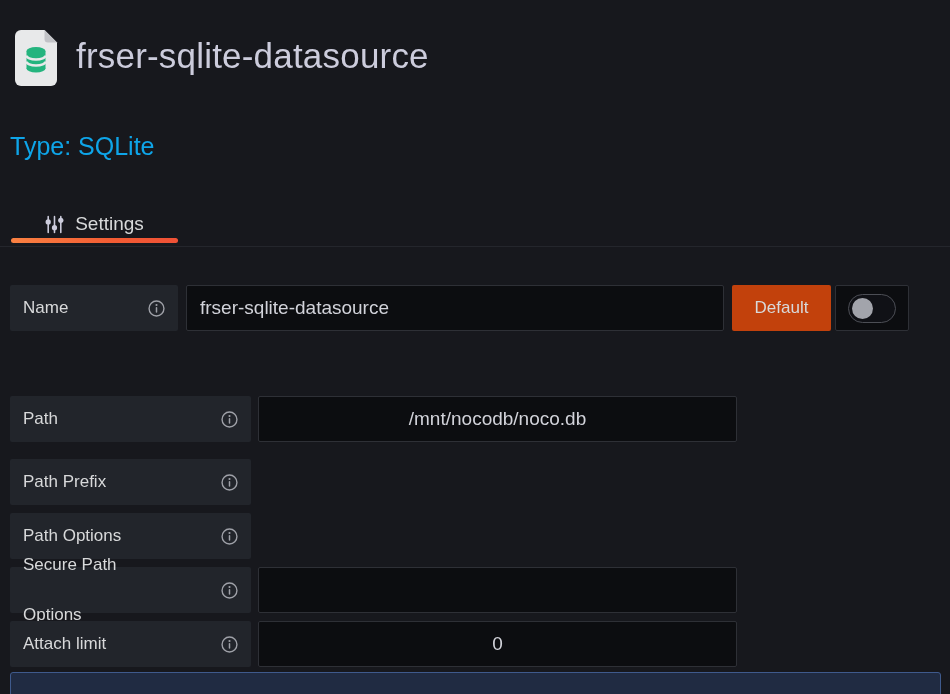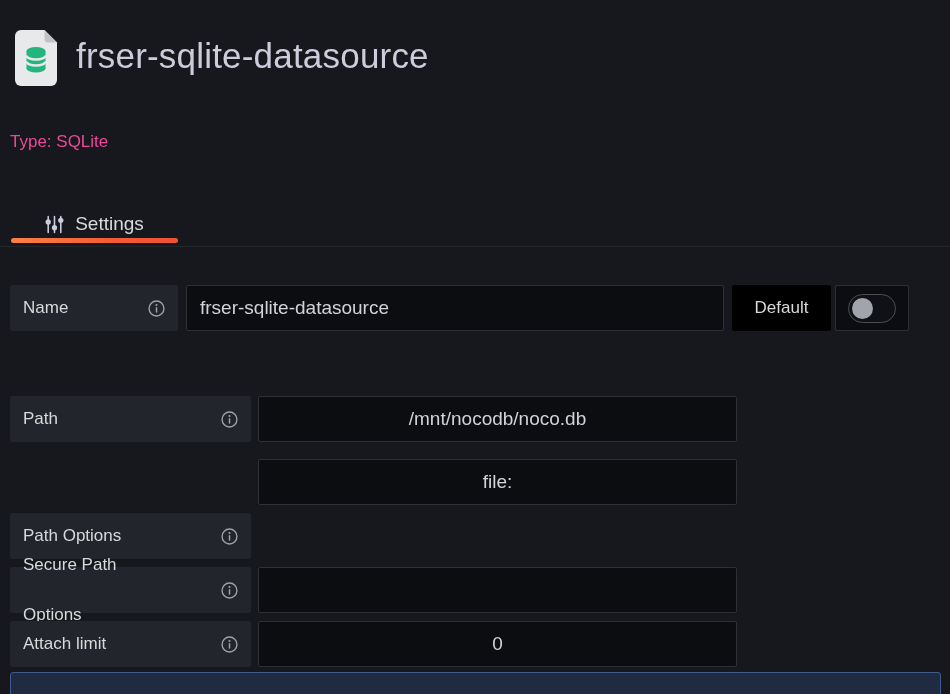--- a/index.html
+++ b/index.html
@@ -13,21 +13,21 @@
 
   
   .ds-icon { position:absolute; left:14px; top:30px; width:44px; height:56px; }
   .page-title {
     position:absolute; left:76px; top:36px;
     font-size:35px; font-weight:400; color:#ccccdc; letter-spacing:.2px;
     white-space:nowrap;
   }
   .type-line {
     position:absolute; left:10px; top:132px;
-    font-size:17px; color:#ec4899;
+    font-size:25px; color:#0ea5e9;
   }
 
   
   .tab {
     position:absolute; left:10px; top:201px; width:168px; height:34px;
     display:flex; align-items:flex-end; justify-content:center; gap:10px;
     font-size:19px; color:#d8d9da; cursor:pointer;
   }
   .tab-underline {
     position:absolute; left:11px; top:238px; width:167px; height:5px;
@@ -53,21 +53,21 @@
     font-family:"Liberation Sans","DejaVu Sans",sans-serif;
     outline:none;
   }
   .info-icon { display:flex; flex:0 0 auto; }
 
   
   .row-name-label { left:10px; top:285px; width:168px; }
   .input-name     { left:186px; top:285px; width:538px; }
   .default-box {
     position:absolute; left:732px; top:285px; width:99px; height:46px;
-    background:#000000; border-radius:2px;
+    background:#c2410c; border-radius:2px;
     display:flex; align-items:center; justify-content:center;
     font-size:17px; font-weight:500; color:#d8d9da;
   }
   .toggle-box {
     position:absolute; left:835px; top:285px; width:74px; height:46px;
     background:#0c0d10; border:1px solid #2e3036; border-radius:2px;
     display:flex; align-items:center; justify-content:center; cursor:pointer;
   }
   .toggle-pill {
     position:relative; width:48px; height:29px;
@@ -157,21 +157,30 @@
     <span class="info-icon">
       <svg width="17" height="17" viewBox="0 0 16 16">
         <circle cx="8" cy="8" r="7" stroke="#9fa1a8" stroke-width="1.3" fill="none"></circle>
         <circle cx="8" cy="4.7" r="1" fill="#9fa1a8"></circle>
         <rect x="7.3" y="6.7" width="1.4" height="5.2" rx="0.7" fill="#9fa1a8"></rect>
       </svg>
     </span>
   </div>
   <input class="text-input path-input top-r1" type="text" value="/mnt/nocodb/noco.db" style="">
 
-  <input class="text-input path-input top-r2" type="text" value="file:" style="">
+  <div class="field-label path-label top-r2">
+    <span class="lbl-txt">Path Prefix</span>
+    <span class="info-icon">
+      <svg width="17" height="17" viewBox="0 0 16 16">
+        <circle cx="8" cy="8" r="7" stroke="#9fa1a8" stroke-width="1.3" fill="none"></circle>
+        <circle cx="8" cy="4.7" r="1" fill="#9fa1a8"></circle>
+        <rect x="7.3" y="6.7" width="1.4" height="5.2" rx="0.7" fill="#9fa1a8"></rect>
+      </svg>
+    </span>
+  </div>
 
   <div class="field-label path-label top-r3">
     <span class="lbl-txt">Path Options</span>
     <span class="info-icon">
       <svg width="17" height="17" viewBox="0 0 16 16">
         <circle cx="8" cy="8" r="7" stroke="#9fa1a8" stroke-width="1.3" fill="none"></circle>
         <circle cx="8" cy="4.7" r="1" fill="#9fa1a8"></circle>
         <rect x="7.3" y="6.7" width="1.4" height="5.2" rx="0.7" fill="#9fa1a8"></rect>
       </svg>
     </span>

